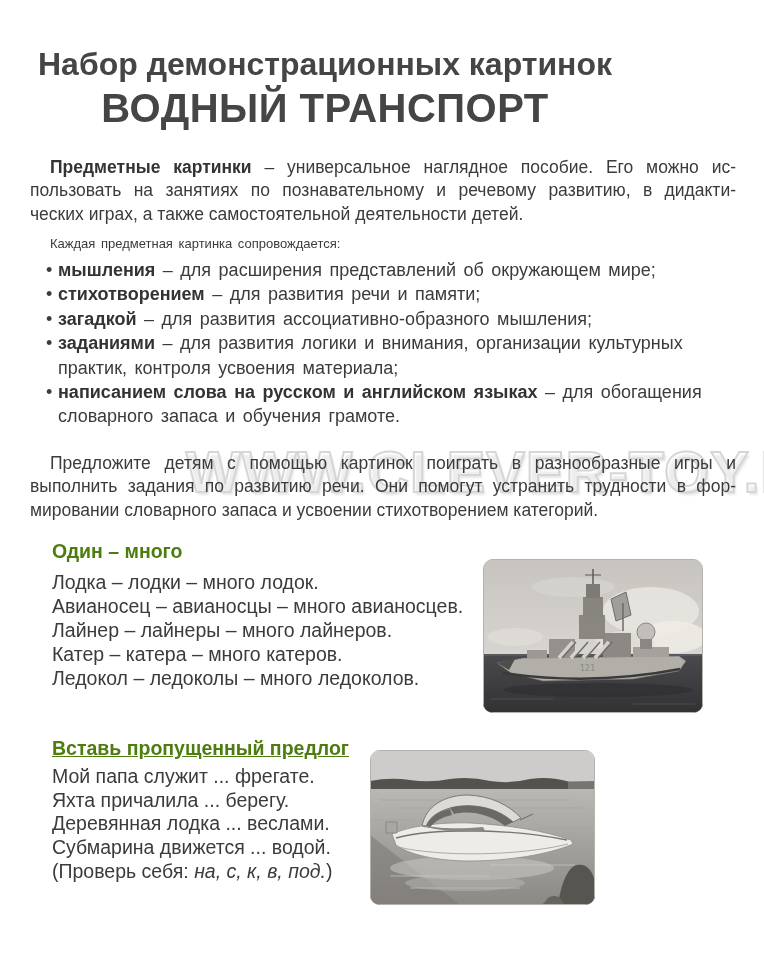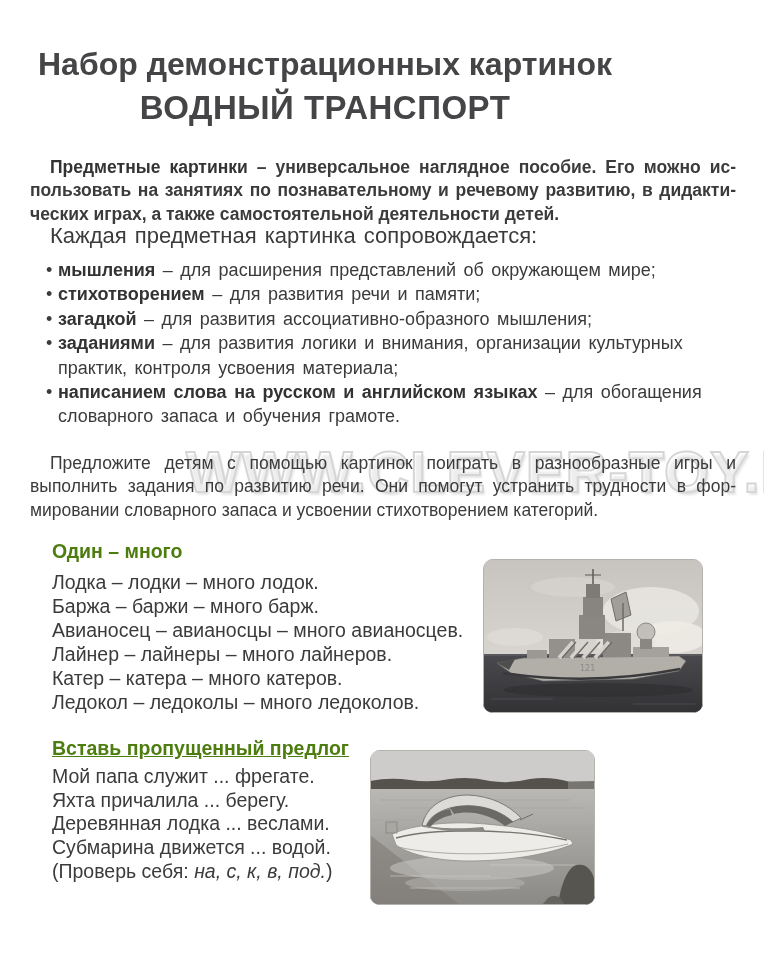--- a/index.html
+++ b/index.html
@@ -4,29 +4,29 @@
 <style>
   html,body{margin:0;padding:0;}
   body{
     width:764px;height:960px;background:#ffffff;position:relative;overflow:hidden;
     font-family:"Liberation Sans","DejaVu Sans",sans-serif;color:#3b3b3d;
   }
   .abs{position:absolute;}
   
   .title-block{top:43px;left:0;width:650px;text-align:center;font-weight:bold;color:#454547;z-index:2;}
   .title-l1{font-size:32px;line-height:42px;}
-  .title-l2{font-size:33px;line-height:46px;letter-spacing:0.5px;text-align:center;}
+  .title-l2{font-size:40px;line-height:46px;letter-spacing:0.5px;text-align:center;}
   
   .para{left:30px;width:706px;font-size:17.5px;line-height:23.3px;z-index:2;}
   .jl{text-align:justify;text-align-last:justify;}
   .ll{text-align:left;}
   .ind{text-indent:20px;}
   b{color:#333335;}
-  #para1{top:156px;font-weight:bold;}
-  #kazhd{top:223px;left:50px;font-size:22px;word-spacing:2px;z-index:2;}
+  #para1{top:156px;}
+  #kazhd{top:236px;left:50px;font-size:13px;word-spacing:2px;z-index:2;}
   
   #bullets{top:258px;left:46px;width:692px;font-size:18px;line-height:24.4px;word-spacing:2.5px;z-index:2;}
   .bullet{position:relative;padding-left:12px;}
   .bullet .dot{position:absolute;left:0;top:0;}
   
   #para3{top:452px;}
   #watermark{
     top:438px;left:186px;font-size:58px;font-weight:bold;letter-spacing:1px;white-space:nowrap;
     color:rgba(255,255,255,0.25);-webkit-text-stroke:2px #d6d6d6;
     text-shadow:2px 3px 2px rgba(120,120,120,0.18);z-index:1;
@@ -85,21 +85,20 @@
 
 <div class="abs para" id="para3">
   <div class="jl ind">Предложите детям с помощью картинок поиграть в разнообразные игры и</div>
   <div class="jl">выполнить задания по развитию речи. Они помогут устранить трудности в фор-</div>
   <div class="ll">мировании словарного запаса и усвоении стихотворением категорий.</div>
 </div>
 
 <div class="abs section" id="one-many">
   <div class="head">Один – много</div>
   <div>Лодка – лодки – много лодок.</div>
-  <div>Баржа – баржи – много барж.</div>
   <div>Авианосец – авианосцы – много авианосцев.</div>
   <div>Лайнер – лайнеры – много лайнеров.</div>
   <div>Катер – катера – много катеров.</div>
   <div>Ледокол – ледоколы – много ледоколов.</div>
 </div>
 
 <div class="abs photo" id="warship-photo">
   <svg width="220" height="154" viewBox="0 0 220 154">
     <defs>
       <linearGradient id="sky1" x1="0" y1="0" x2="0" y2="1">

